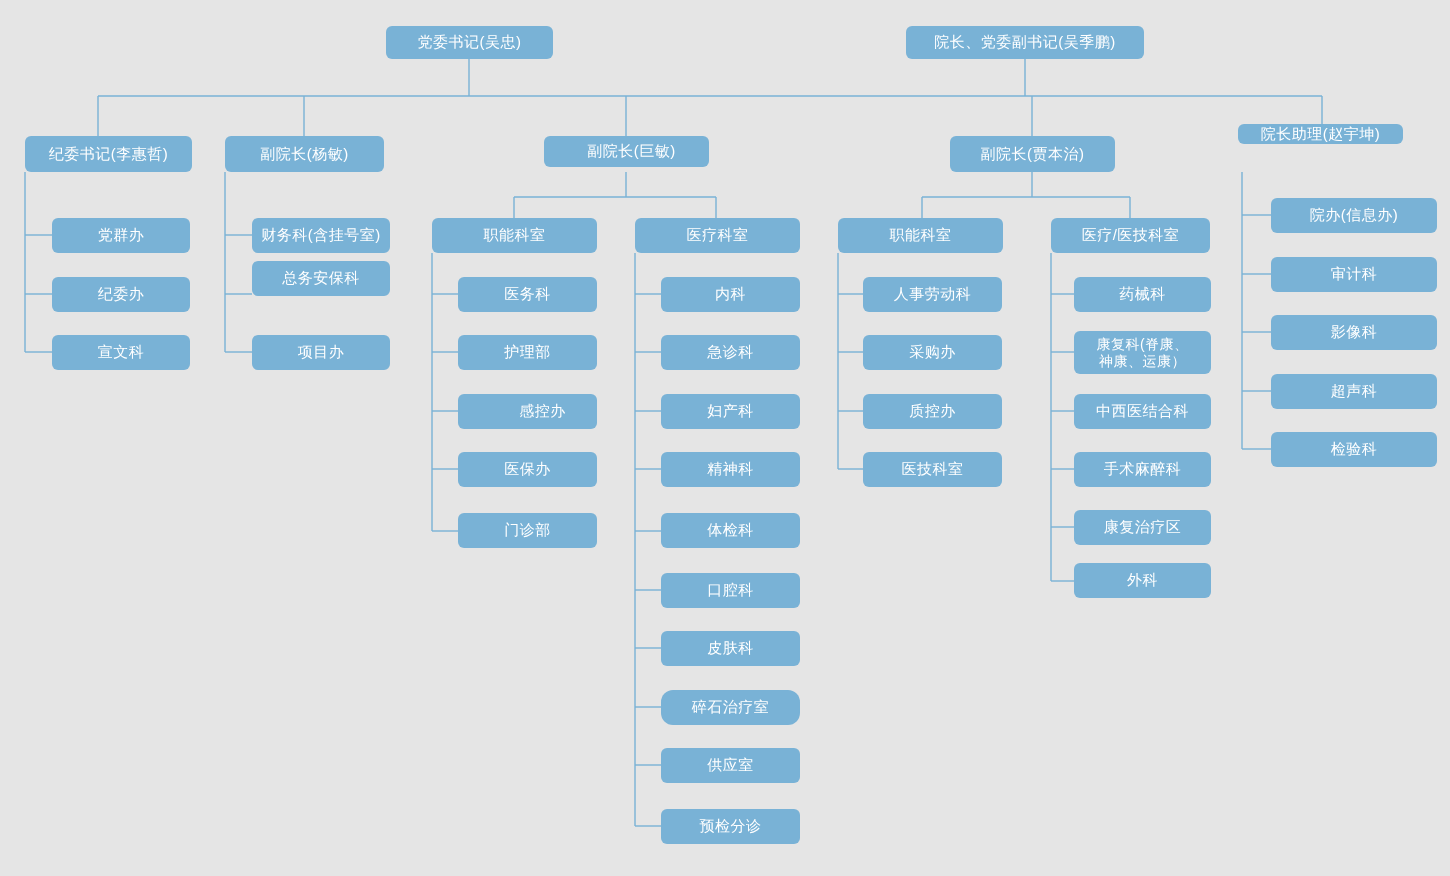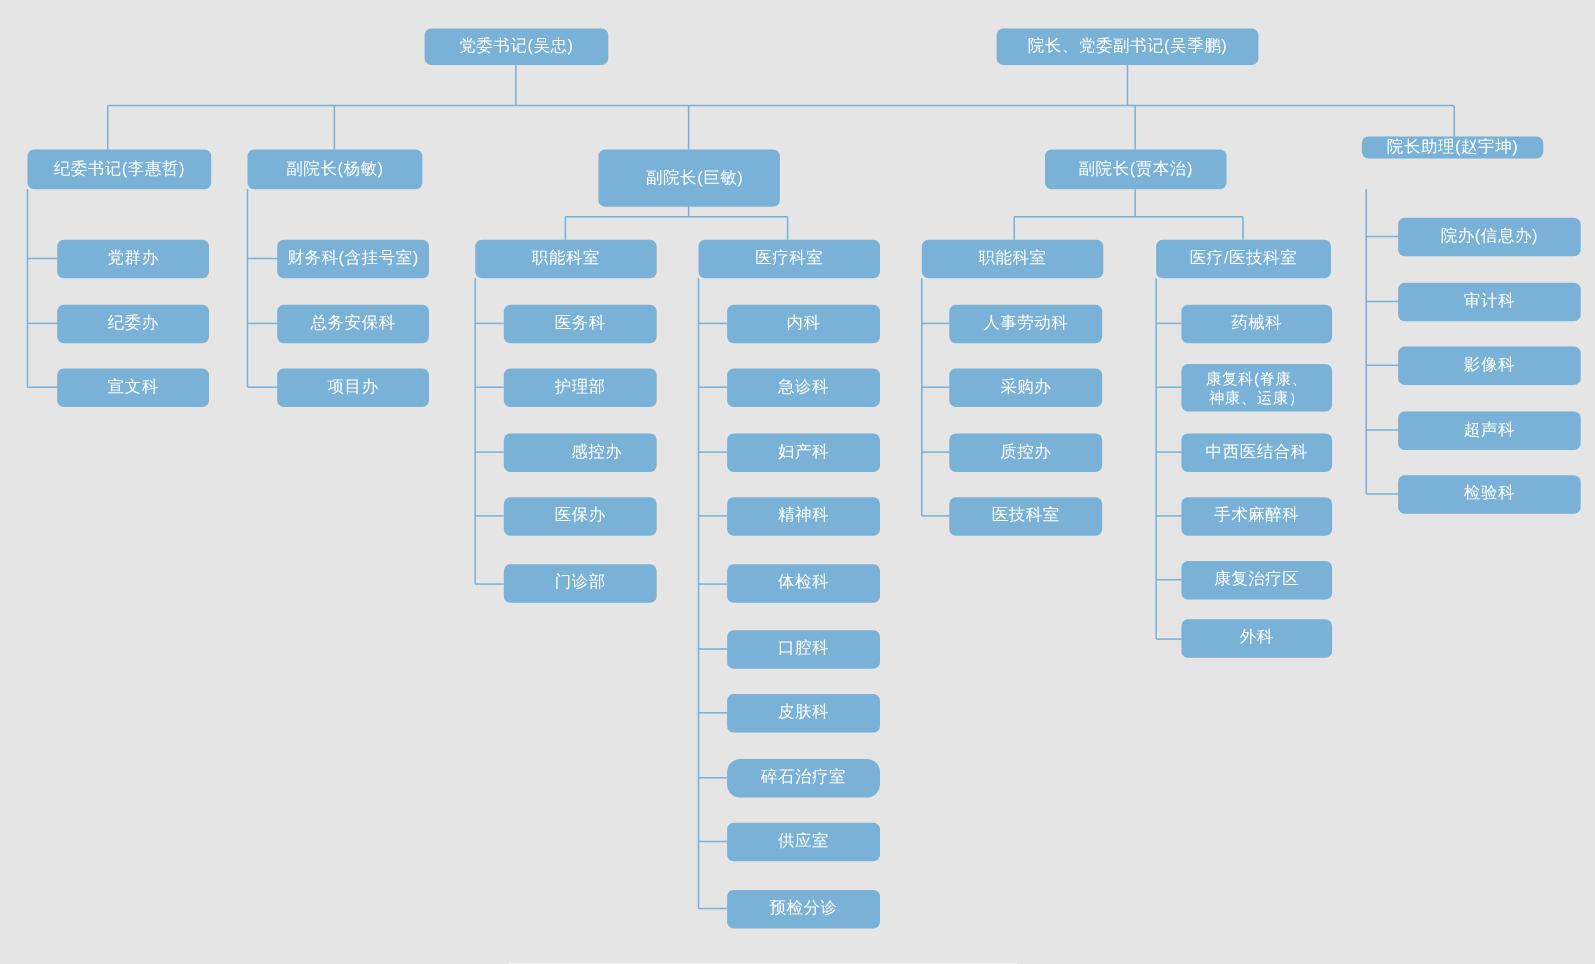--- a/index.html
+++ b/index.html
@@ -130,40 +130,40 @@
   </svg>
 
   <div class="node top" style="left:386px; top:26px; width:167px; height:33px;">党委书记(吴忠)</div>
 
   <div class="node top" style="left:906px; top:26px; width:238px; height:33px;">院长、党委副书记(吴季鹏)</div>
 
   <div class="node lvl2" style="left:25px; top:136px; width:167px; height:36px;">纪委书记(李惠哲)</div>
 
   <div class="node lvl2" style="left:225px; top:136px; width:159px; height:36px;">副院长(杨敏)</div>
 
-  <div class="node lvl2" style="left:544px; top:136px; width:165px; height:52px;padding-left:16px;">副院长(巨敏)</div>
+  <div class="node lvl2" style="left:544px; top:136px; width:165px; height:31px;padding-left:16px;">副院长(巨敏)</div>
 
   <div class="node lvl2" style="left:950px; top:136px; width:165px; height:36px;">副院长(贾本治)</div>
 
   <div class="node lvl2" style="left:1238px; top:124px; width:165px; height:20px;">院长助理(赵宇坤)</div>
 
   <div class="node group" style="left:432px; top:218px; width:165px; height:35px;">职能科室</div>
 
   <div class="node group" style="left:635px; top:218px; width:165px; height:35px;">医疗科室</div>
 
   <div class="node group" style="left:838px; top:218px; width:165px; height:35px;">职能科室</div>
 
   <div class="node group" style="left:1051px; top:218px; width:159px; height:35px;">医疗/医技科室</div>
 
   <div class="node leaf" style="left:52px; top:218px; width:138px; height:35px;">党群办</div>
   <div class="node leaf" style="left:52px; top:277px; width:138px; height:35px;">纪委办</div>
   <div class="node leaf" style="left:52px; top:335px; width:138px; height:35px;">宣文科</div>
 
   <div class="node leaf" style="left:252px; top:218px; width:138px; height:35px;">财务科(含挂号室)</div>
-  <div class="node leaf" style="left:252px; top:277px; width:138px; height:35px;">总务安保科</div>
+  <div class="node leaf" style="left:252px; top:261px; width:138px; height:35px;">总务安保科</div>
   <div class="node leaf" style="left:252px; top:335px; width:138px; height:35px;">项目办</div>
 
   <div class="node leaf" style="left:458px; top:277px; width:139px; height:35px;">医务科</div>
   <div class="node leaf" style="left:458px; top:335px; width:139px; height:35px;">护理部</div>
   <div class="node leaf" style="left:458px; top:394px; width:139px; height:35px;padding-left:36px;">感控办</div>
   <div class="node leaf" style="left:458px; top:452px; width:139px; height:35px;">医保办</div>
   <div class="node leaf" style="left:458px; top:513px; width:139px; height:35px;">门诊部</div>
 
   <div class="node leaf" style="left:661px; top:277px; width:139px; height:35px;">内科</div>
   <div class="node leaf" style="left:661px; top:335px; width:139px; height:35px;">急诊科</div>

